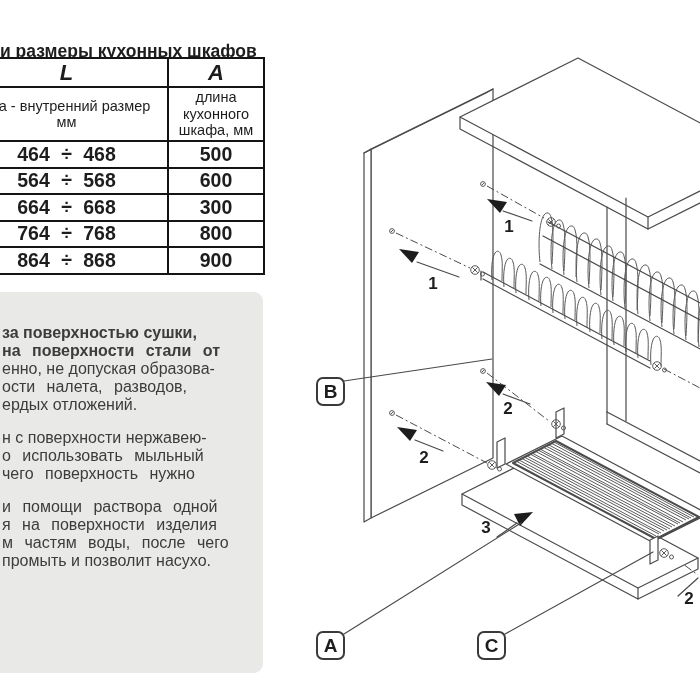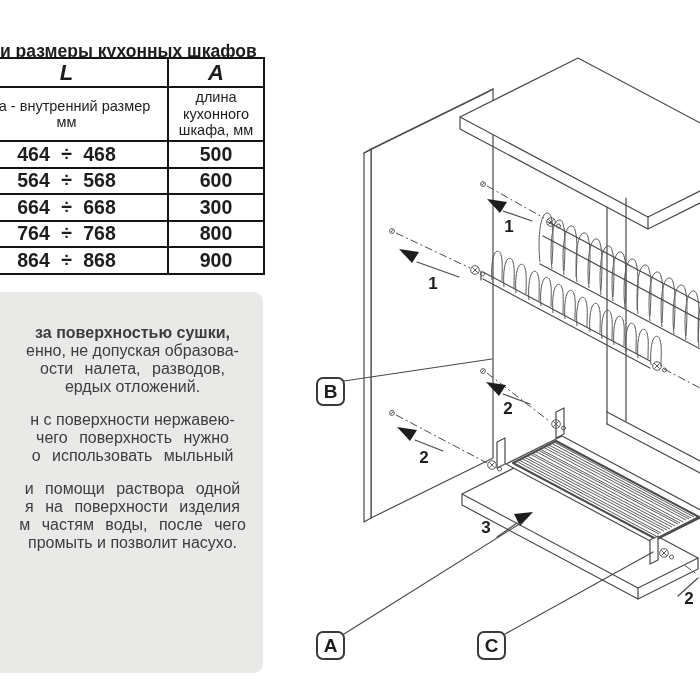--- a/index.html
+++ b/index.html
@@ -13,21 +13,21 @@
   .size-table .col-l{width:201px;}
   .size-table .col-a{width:94px;}
   .sym{font-size:22px;font-weight:bold;font-style:italic;height:27px;}
   .desc{font-size:14.5px;line-height:16.5px;height:52px;font-weight:normal;}
   .val{font-size:19.5px;font-weight:bold;height:24.5px;}
   .val.l{word-spacing:6px;}
   
   .note{position:absolute;left:-20px;top:292px;width:283px;height:381px;background:#e9e9e7;
         border-radius:9px;box-sizing:border-box;padding:17px 0 0 22px;color:#3c3c3c;}
   .note p{margin:0 0 15px 0;font-size:18px;line-height:21.4px;}
-  .note div{white-space:nowrap;text-align:center;}
+  .note div{white-space:nowrap;}
   .note .b{font-weight:bold;}
   .note .w{word-spacing:7px;}
   
   .drawing{position:absolute;left:300px;top:50px;width:400px;height:650px;}
   .drawing svg{display:block;}
   .ln{stroke:#4a4a4a;stroke-width:1.2;fill:none;stroke-linejoin:round;stroke-linecap:round;}
   .face{stroke:#4a4a4a;stroke-width:1.2;fill:#ffffff;stroke-linejoin:round;}
   .thin{stroke:#5a5a5a;stroke-width:1;fill:none;}
   .dash{stroke:#4a4a4a;stroke-width:1;fill:none;stroke-dasharray:8 3 2 3;}
   .arr{fill:#1d1d1d;stroke:none;}
@@ -79,29 +79,30 @@
       <td class="val l">864 ÷ 868</td>
       <td class="val">900</td>
     </tr>
   </tbody>
     </table>
 
   <div class="note">
     <p>
       </p>
       <div class="b">за поверхностью сушки,</div>
+      <div class="b w">на поверхности стали от</div>
       <div>енно, не допуская образова-</div>
       <div class="w">ости налета, разводов,</div>
       <div>ердых отложений.</div>
     <p></p>
     <p>
       </p>
       <div>н с поверхности нержавею-</div>
+      <div class="w">о использовать мыльный</div>
       <div class="w">чего поверхность нужно</div>
-      <div class="w">о использовать мыльный</div>
     <p></p>
     <p>
       </p>
       <div class="w">и помощи раствора одной</div>
       <div class="w">я на поверхности изделия</div>
       <div class="w">м частям воды, после чего</div>
       <div>промыть и позволит насухо.</div>
     <p></p>
   </div>
 

